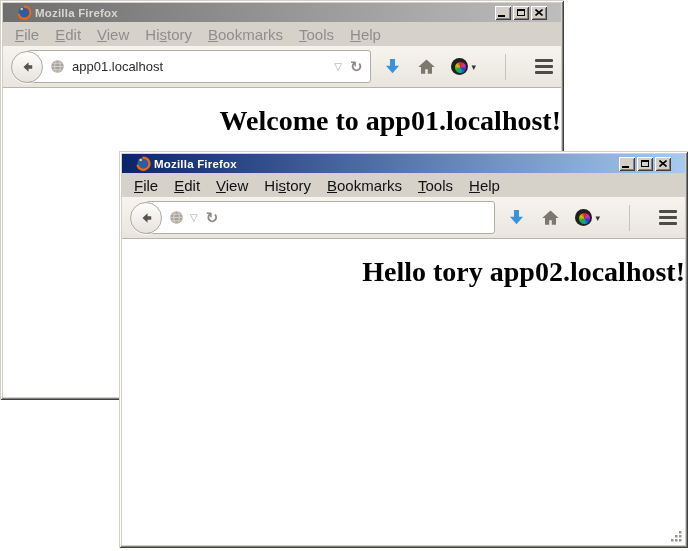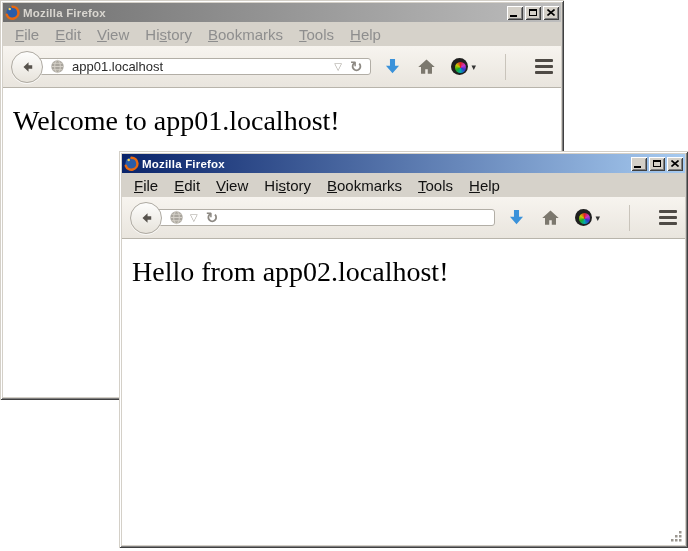--- a/index.html
+++ b/index.html
@@ -15,21 +15,21 @@
     box-shadow:
       inset 1px 1px 0 0 #d4d0c8,
       inset -1px -1px 0 0 #404040,
       inset 2px 2px 0 0 #ffffff,
       inset -2px -2px 0 0 #808080;
   }
   #win1{left:0;top:0;width:564px;height:400px;z-index:1;}
   #win2{left:119px;top:151px;width:569px;height:397px;z-index:2;}
 
   
-  .titlebar{height:19px;flex:0 0 19px;display:flex;align-items:center;padding:0 2px;gap:3px;}
+  .titlebar{height:19px;flex:0 0 19px;display:flex;align-items:center;padding:0 14px;gap:3px;}
   .titlebar.active{background:linear-gradient(to right,#0a246a,#a6caf0);color:#ffffff;}
   .titlebar.inactive{background:linear-gradient(to right,#6e6e6e,#bdbdbd);color:#d9d6d0;}
   .title-text{font-size:11.5px;font-weight:bold;white-space:nowrap;letter-spacing:.2px;}
   .win-buttons{margin-left:auto;display:flex;gap:2px;}
   .win-btn{
     width:16px;height:14px;background:#d4d0c8;position:relative;
     box-shadow:
       inset 1px 1px 0 0 #ffffff,
       inset -1px -1px 0 0 #404040,
       inset 2px 2px 0 0 #d4d0c8,
@@ -50,21 +50,21 @@
   
   .navbar{height:42px;flex:0 0 42px;background:linear-gradient(#f7f4ef,#e9e5de);
           border-bottom:1px solid #b8b4ab;display:flex;align-items:center;padding:0 8px;box-sizing:border-box;}
   .back-btn{
     width:30px;height:30px;border-radius:50%;border:1px solid #aeaaa2;
     background:linear-gradient(#fdfdfc,#e7e3db);
     display:flex;align-items:center;justify-content:center;z-index:2;flex:0 0 30px;
     box-shadow:0 1px 0 rgba(255,255,255,.7);
   }
   .urlbar{
-    flex:1;height:17px;margin-left:-16px;background:#fff;border:1px solid #b2aea6;
+    flex:1;height:33px;margin-left:-16px;background:#fff;border:1px solid #b2aea6;
     border-radius:3px;display:flex;align-items:center;padding:0 6px 0 22px;box-sizing:border-box;z-index:1;
   }
   .url-text{font-size:13px;color:#2b2b2b;margin-left:7px;flex:1;white-space:nowrap;}
   .url-dropdown{font-size:10px;color:#a6a29a;padding:0 6px;}
   .reload{font-size:15px;font-weight:bold;color:#8d8983;padding:0 2px;line-height:1;}
   .toolbar-icons{display:flex;align-items:center;margin-left:12px;gap:15px;}
   .colorwheel-wrap{display:flex;align-items:center;gap:3px;}
   .colorwheel{
     width:17px;height:17px;border-radius:50%;background:#1f1f1f;position:relative;
   }
@@ -74,21 +74,21 @@
   }
   .caret{font-size:9px;color:#333;}
   .sep{width:1px;height:26px;background:#c9c4bb;margin-left:14px;}
   .hamburger{display:flex;flex-direction:column;gap:3px;margin-left:14px;padding:2px 0;}
   .hamburger div{width:18px;height:3px;background:#4e4a45;border-radius:1px;}
 
   
   .content{flex:1;background:#ffffff;position:relative;overflow:hidden;}
   .content h1{
     font-family:"Liberation Serif","DejaVu Serif",serif;
-    font-size:28px;font-weight:normal;color:#000;margin:17px 0 0 10px;white-space:nowrap;
+    font-size:28px;font-weight:bold;color:#000;margin:17px 0 0 10px;white-space:nowrap;text-align:right;
   }
   .grip{position:absolute;right:2px;bottom:2px;}
 </style>
 </head>
 <body>
 
 <div class="fx-window" id="win1">
   <div class="titlebar inactive">
     <svg width="15" height="15" viewBox="0 0 16 16">
       <circle cx="8" cy="8.2" r="6.6" fill="#2a5ca8"></circle>
@@ -224,21 +224,21 @@
       <div class="sep"></div>
       <div class="hamburger">
         <div></div>
         <div></div>
         <div></div>
       </div>
     </div>
   </div>
 
   <div class="content">
-    <h1>Hello from app02.localhost!</h1>
+    <h1>Hello tory app02.localhost!</h1>
     <svg class="grip" width="13" height="13" viewBox="0 0 13 13">
       <g fill="#ffffff">
           <rect x="10" y="2" width="2.5" height="2.5"></rect>
           <rect x="6" y="6" width="2.5" height="2.5"></rect>
           <rect x="10" y="6" width="2.5" height="2.5"></rect>
           <rect x="2" y="10" width="2.5" height="2.5"></rect>
           <rect x="6" y="10" width="2.5" height="2.5"></rect>
           <rect x="10" y="10" width="2.5" height="2.5"></rect>
         </g>
       <g fill="#9a968f">

